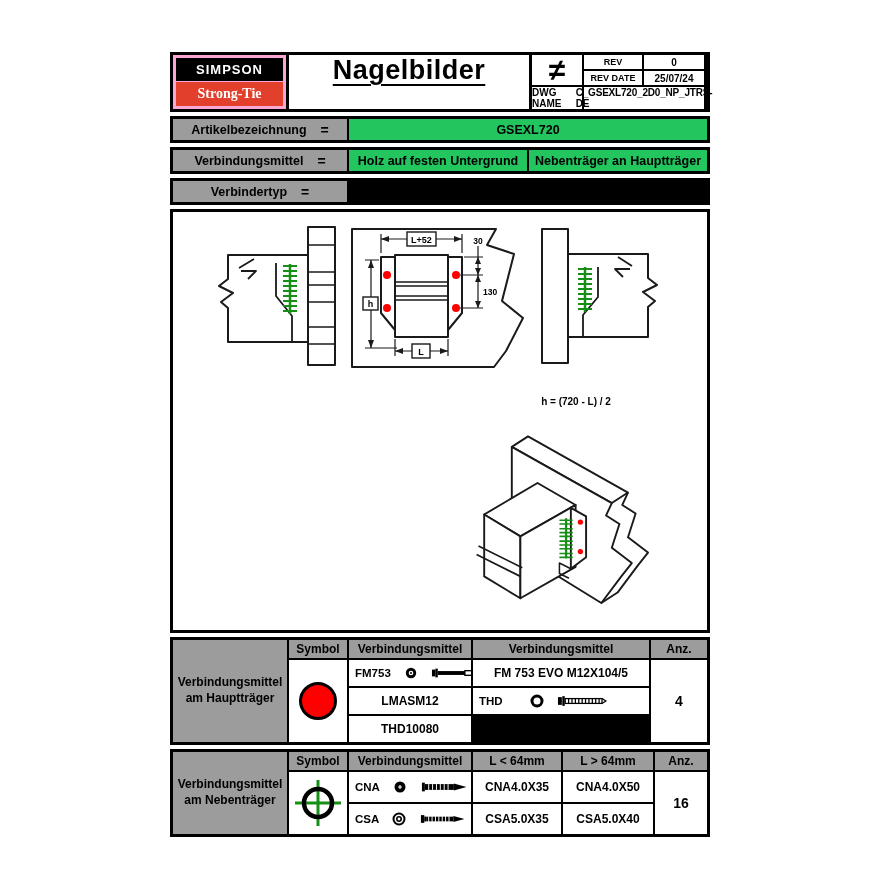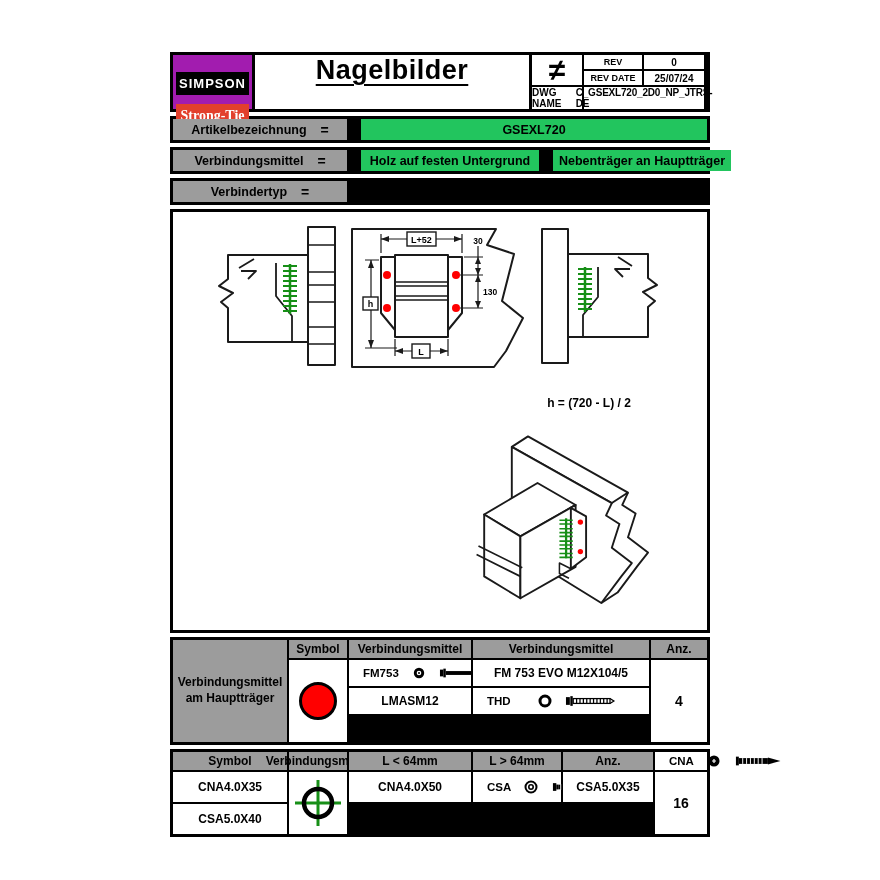--- a/index.html
+++ b/index.html
@@ -7,65 +7,65 @@
     --symbol-red:#FF0000; --nail-green:#178F17;
   }
   *{margin:0;padding:0;box-sizing:border-box}
   html,body{width:880px;height:880px;background:#fff;font-family:"Liberation Sans",sans-serif;color:#000;overflow:hidden}
   .canvas{position:relative;width:880px;height:880px;background:#fff}
   .sheet{position:absolute;left:170px;top:52px;width:540px}
   .block{border:3px solid #000;margin-bottom:4px;background:#fff}
 
   
   .titleblock{height:60px;display:flex}
-  .logo-cell{width:82px;border-right:3px solid #000;padding:17px 3px;background:#a21caf}
+  .logo-cell{width:116px;border-right:3px solid #000;padding:3px 3px;background:#f9a8d4}
   .logo-top{background:#000;color:#fff;height:23px;display:flex;align-items:center;justify-content:center;
             font-weight:bold;font-size:13px;letter-spacing:1px}
-  .logo-bot{background:var(--brand-red);color:#fff;height:24px;margin-top:9px;display:flex;align-items:center;justify-content:center;
+  .logo-bot{background:var(--brand-red);color:#fff;height:24px;margin-top:1px;display:flex;align-items:center;justify-content:center;
             font-family:"Liberation Serif",serif;font-weight:bold;font-size:14px}
   .title-cell{flex:1;display:flex;align-items:flex-start;justify-content:center}
   .sheet-title{font-size:27px;font-weight:bold;text-decoration:underline;text-decoration-thickness:2px;text-underline-offset:5px;letter-spacing:.5px}
   .rev-grid{width:178px;border-left:3px solid #000;background:#000;display:grid;
             grid-template-columns:50px 58px 60px;grid-template-rows:1fr 1fr 1fr;gap:2px}
   .rev-grid > div{background:#fff;display:flex;align-items:center;justify-content:center;font-weight:bold}
   .neq-cell{grid-column:1;grid-row:1/span 2;font-size:30px;line-height:1}
   .rev-lab{font-size:9px}
   .rev-val{font-size:10px}
   .dwg-lab{grid-column:1;grid-row:3;font-size:10px}
   .dwg-val{grid-column:2/span 2;grid-row:3;font-size:10px;letter-spacing:-.2px}
 
   
-  .attr{height:27px;background:#000;display:grid;gap:14px}
+  .attr{height:27px;background:#000;display:grid;gap:2px}
   .attr.single{grid-template-columns:174px 1fr}
   .attr.double{grid-template-columns:174px 178px 178px}
   .attr > div{background:#22c55e;display:flex;align-items:center;justify-content:center;font-weight:bold;font-size:12.5px}
   .attr .lab{background:var(--cell-gray)}
   .attr .lab .eq{margin-left:14px;font-size:14px}
 
   
   .drawarea{position:relative;height:424px}
   .drawarea svg{position:absolute}
-  .formula{position:absolute;left:326px;top:184px;width:180px;text-align:center;font-weight:bold;font-size:12px}
+  .formula{position:absolute;left:313px;top:184px;width:180px;text-align:center;font-weight:bold;font-size:10px}
   .dimtext{font:bold 9px "Liberation Sans",sans-serif;fill:#000}
   .dimtext2{font:bold 8.5px "Liberation Sans",sans-serif;fill:#000}
 
   
   .ftable{background:#000;display:grid;gap:2px}
   .t1{grid-template-columns:114px 58px 122px 176px 56px;grid-template-rows:18px 26px 26px 26px}
   .t2{grid-template-columns:114px 58px 122px 88px 90px 52px;grid-template-rows:18px 30px 30px}
   .ftable > div{background:#fff;display:flex;align-items:center;justify-content:center;font-weight:bold;font-size:12px}
   .ftable .hd{background:var(--cell-gray);font-size:12px}
   .ftable .rowlab{background:var(--cell-gray);text-align:center;font-size:12px;line-height:1.3;padding:15px}
   .t1 .rowlab{grid-column:1;grid-row:1/span 4}
   .t2 .rowlab{grid-column:1;grid-row:1/span 3}
   .t1 .symcell{grid-column:2;grid-row:2/span 3}
   .t2 .symcell{grid-column:2;grid-row:2/span 2}
   .t1 .qtycell{grid-column:5;grid-row:2/span 3;font-size:14px}
   .t2 .qtycell{grid-column:6;grid-row:2/span 2;font-size:14px}
-  .codecell{justify-content:flex-start !important;padding-left:14px;gap:12px}
+  .codecell{justify-content:flex-start !important;padding-left:6px;gap:12px}
   .codecell .code{width:38px;font-size:11.5px}
   .red-circle{width:38px;height:38px;border-radius:50%;background:var(--symbol-red);border:3px solid #000}
   .icon{flex:none}
 </style>
 </head>
 <body>
 
 <div class="canvas">
   <div class="sheet">
 
@@ -246,23 +246,25 @@
             <circle cx="8" cy="7" r="5" fill="#fff" stroke="#000" stroke-width="3"></circle>
           </svg>
         <svg class="icon" width="60" height="14" viewBox="0 0 62 14">
             <rect x="1" y="3" width="4" height="8" fill="#000"></rect>
             <rect x="5.5" y="2" width="2.5" height="10" fill="#000"></rect>
             <rect x="8.5" y="4.5" width="38" height="5" fill="none" stroke="#000" stroke-width="1.3"></rect>
             <path d="M12,4.5 V9.5 M15.5,4.5 V9.5 M19,4.5 V9.5 M22.5,4.5 V9.5 M26,4.5 V9.5 M29.5,4.5 V9.5 M33,4.5 V9.5 M36.5,4.5 V9.5 M40,4.5 V9.5 M43.5,4.5 V9.5" stroke="#000" stroke-width="1.3"></path>
             <path d="M46.5,4.5 L50.5,7 L46.5,9.5" fill="none" stroke="#000" stroke-width="1.3"></path>
           </svg>
       </div>
+      <div>THD10080</div>
     </div>
 
     <div class="block ftable t2">
+      <div class="rowlab">Verbindungsmittel am Nebenträger</div>
       <div class="hd">Symbol</div>
       <div class="hd">Verbindungsmittel</div>
       <div class="hd">L &lt; 64mm</div>
       <div class="hd">L &gt; 64mm</div>
       <div class="hd">Anz.</div>
 
       <div class="symcell">
         <svg width="52" height="52" viewBox="0 0 52 52">
           <path d="M26,3 V49 M3,26 H49" stroke="var(--nail-green)" stroke-width="3" fill="none"></path>
           <circle cx="26" cy="26" r="14" fill="none" stroke="#000" stroke-width="4.5"></circle>

